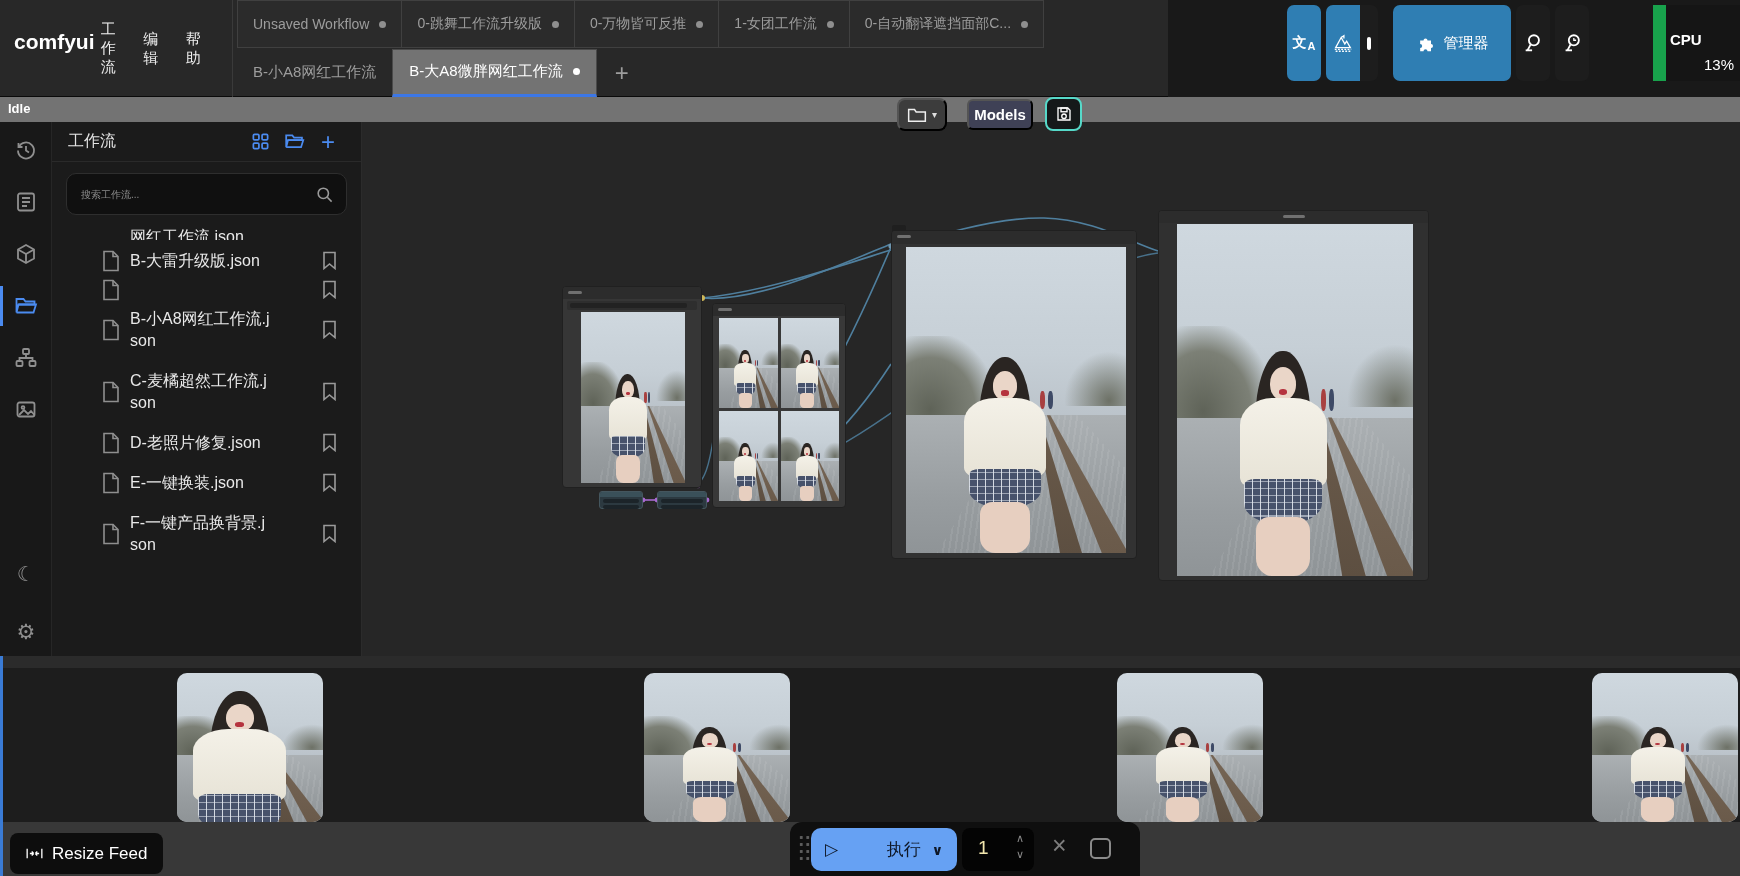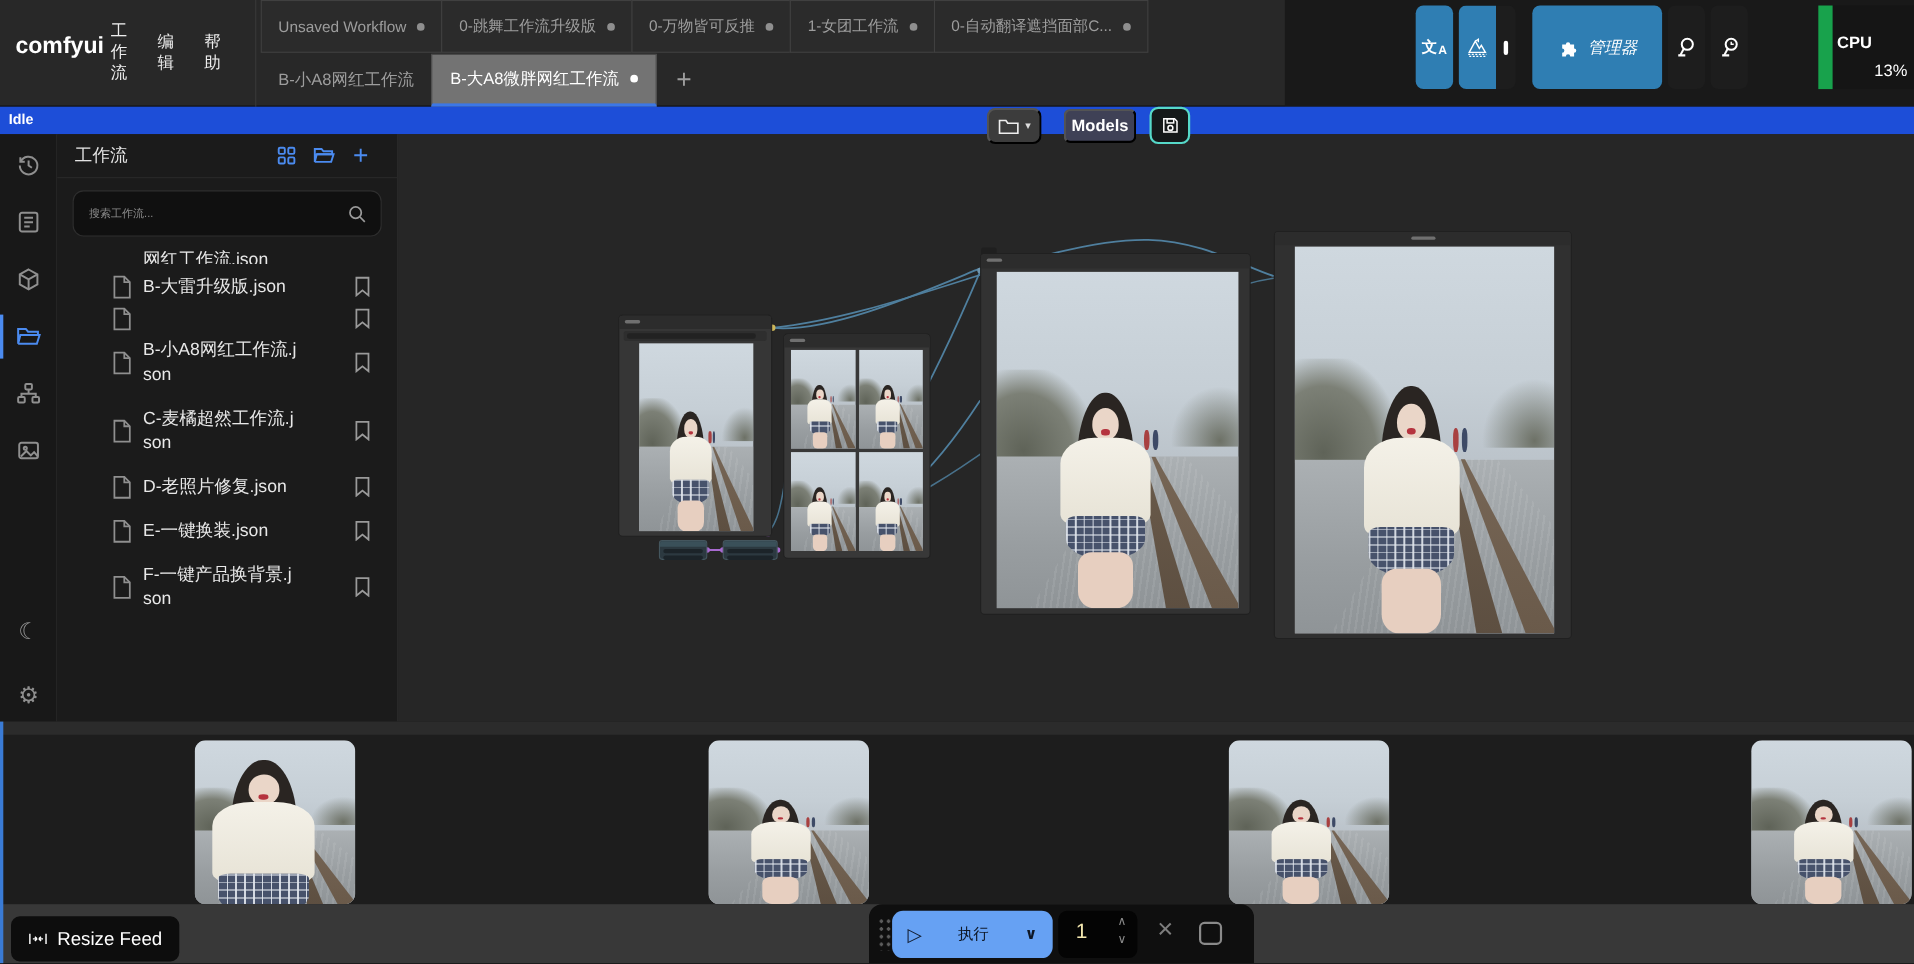--- a/index.html
+++ b/index.html
@@ -25,30 +25,30 @@
   .newtab{width:34px;height:34px;margin-left:8px;display:flex;align-items:center;justify-content:center;color:#9d9d9d;font-size:24px;border-radius:6px;}
 
   .topbtns{position:absolute;left:1287px;top:5px;height:76px;display:flex;gap:5px;align-items:stretch;}
   .tbtn{border-radius:7px;background:#2f7eb3;color:#fff;display:flex;align-items:center;justify-content:center;border:none;}
   .tbtn.sq{width:34px;}
   .tbtn.dark{background:#1d1d1d;}
   .btn-group{display:flex;border-radius:7px;overflow:hidden;}
   .btn-group .seg-blue{width:34px;background:#2f7eb3;display:flex;align-items:center;justify-content:center;}
   .btn-group .seg-dark{width:18px;background:#1d1d1d;display:flex;align-items:center;justify-content:center;}
   .seg-pill{width:4px;height:13px;background:#fff;border-radius:2px;}
-  .tbtn.manager{width:118px;gap:8px;margin-left:10px;font-size:15px;font-style:italic;}
+  .tbtn.manager{width:118px;gap:8px;margin-left:10px;font-size:15px;}
   .trans-zh{font-size:14px;font-weight:bold;}
   .trans-a{font-size:11px;font-weight:bold;margin-left:1px;margin-top:6px;}
   .cpu{position:absolute;left:1653px;top:5px;width:87px;height:76px;background:#151515;}
   .cpu-bar{position:absolute;left:0;top:0;width:13px;height:100%;background:#18a24c;}
   .cpu-pct{position:absolute;right:6px;top:3px;color:#fff;font-size:15px;margin-top:48px;}
   .cpu-lbl{position:absolute;left:17px;top:26px;color:#fff;font-size:15px;font-weight:bold;}
 
   
-  .statusbar{position:absolute;left:0;top:97px;width:1740px;height:25px;background:#1d4ed8;}
+  .statusbar{position:absolute;left:0;top:97px;width:1740px;height:25px;background:#737373;}
   .status-txt{position:absolute;left:8px;top:4px;color:#fff;font-size:13px;font-weight:bold;}
   .cv-toolbar{position:absolute;left:897px;top:96px;height:36px;display:flex;align-items:center;gap:0;z-index:5;}
   .folder-btn{width:50px;height:33px;background:#3c3c3c;border-radius:8px;display:flex;align-items:center;justify-content:center;gap:5px;color:#eee;}
   .models-btn{width:66px;height:31px;margin-left:20px;background:#3f4156;border-radius:6px;color:#fff;font-weight:bold;font-size:15px;display:flex;align-items:center;justify-content:center;}
   .save-btn{width:37px;height:34px;margin-left:12px;background:#15191a;border:2px solid #56d9c9;border-radius:8px;display:flex;align-items:center;justify-content:center;}
   .caret{font-size:10px;color:#ddd;}
 
   
   .rail{position:absolute;left:0;top:122px;width:52px;height:534px;background:#181818;border-right:1px solid #262626;}
   .rail-ic{position:absolute;left:0;width:52px;height:40px;display:flex;align-items:center;justify-content:center;color:#8f8f8f;}
@@ -114,21 +114,21 @@
   .feed{position:absolute;left:0;top:656px;width:1740px;height:220px;background:#1d1d1d;}
   .feed-topgap{position:absolute;left:0;top:0;width:100%;height:12px;background:#2b2b2b;}
   .feed-edge{position:absolute;left:0;top:0;width:3px;height:220px;background:#3a7bd5;z-index:4;}
   .feed-thumb{position:absolute;top:17px;width:146px;height:149px;border-radius:10px;overflow:hidden;background:#333;}
   .feed-bottom{position:absolute;left:0;top:166px;width:100%;height:54px;background:#383838;}
   .resize-btn{position:absolute;left:10px;top:11px;height:41px;padding:0 16px;background:#0d0d0d;border-radius:8px;display:flex;align-items:center;gap:9px;color:#fff;font-size:17px;border:none;}
   .qbar{position:absolute;left:790px;top:0;width:350px;height:54px;background:#0f0f0f;border-radius:12px 12px 0 0;}
   .qgrip{position:absolute;left:8px;top:12px;width:13px;height:30px;background-image:radial-gradient(#5c5c5c 1.3px,rgba(0,0,0,0) 1.5px);background-size:6.5px 7px;}
   .runbtn{position:absolute;left:21px;top:6px;width:146px;height:43px;background:#66a1f3;border:none;border-radius:10px;display:flex;align-items:center;padding:0 14px;gap:11px;color:#0e1726;}
   .runbtn .play{font-size:17px;}
-  .runbtn .rlabel{font-size:14px;flex:1;text-align:center;}
+  .runbtn .rlabel{font-size:17px;flex:1;text-align:right;}
   .runbtn .rchev{font-size:14px;font-weight:bold;}
   .qcount{position:absolute;left:172px;top:6px;width:72px;height:43px;background:#040404;border-radius:8px;}
   .qnum{position:absolute;left:16px;top:9px;font-size:19px;color:#f2e6ae;}
   .qstep{position:absolute;right:10px;top:3px;display:flex;flex-direction:column;gap:1px;color:#8a8a8a;font-size:11px;line-height:1.4;text-align:center;}
   .qclose{position:absolute;left:256px;top:10px;font-size:25px;color:#7d7d7d;background:none;border:none;line-height:1;}
   .qstop{position:absolute;left:300px;top:16px;width:21px;height:21px;border:2.5px solid #8a8a8a;border-radius:5px;background:none;}
 </style>
 </head>
 <body>
 

